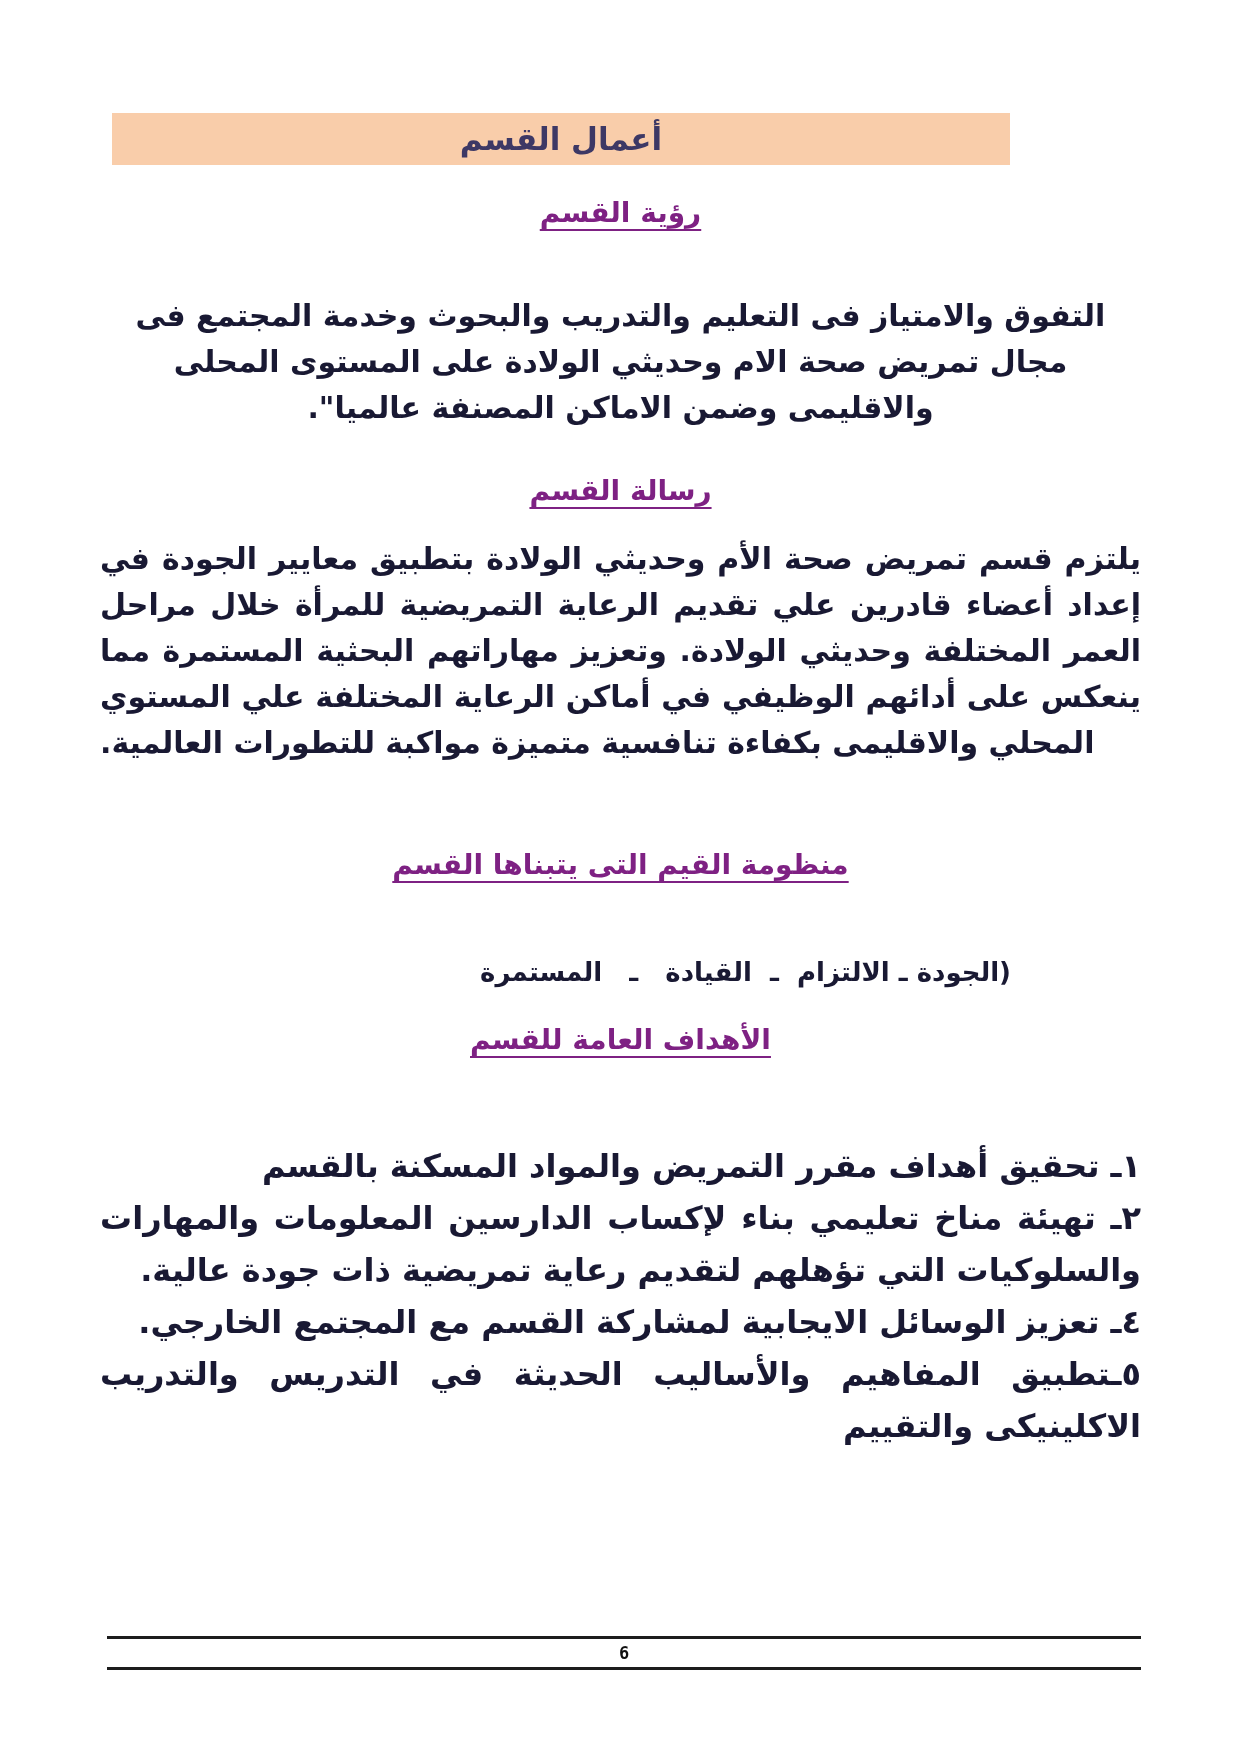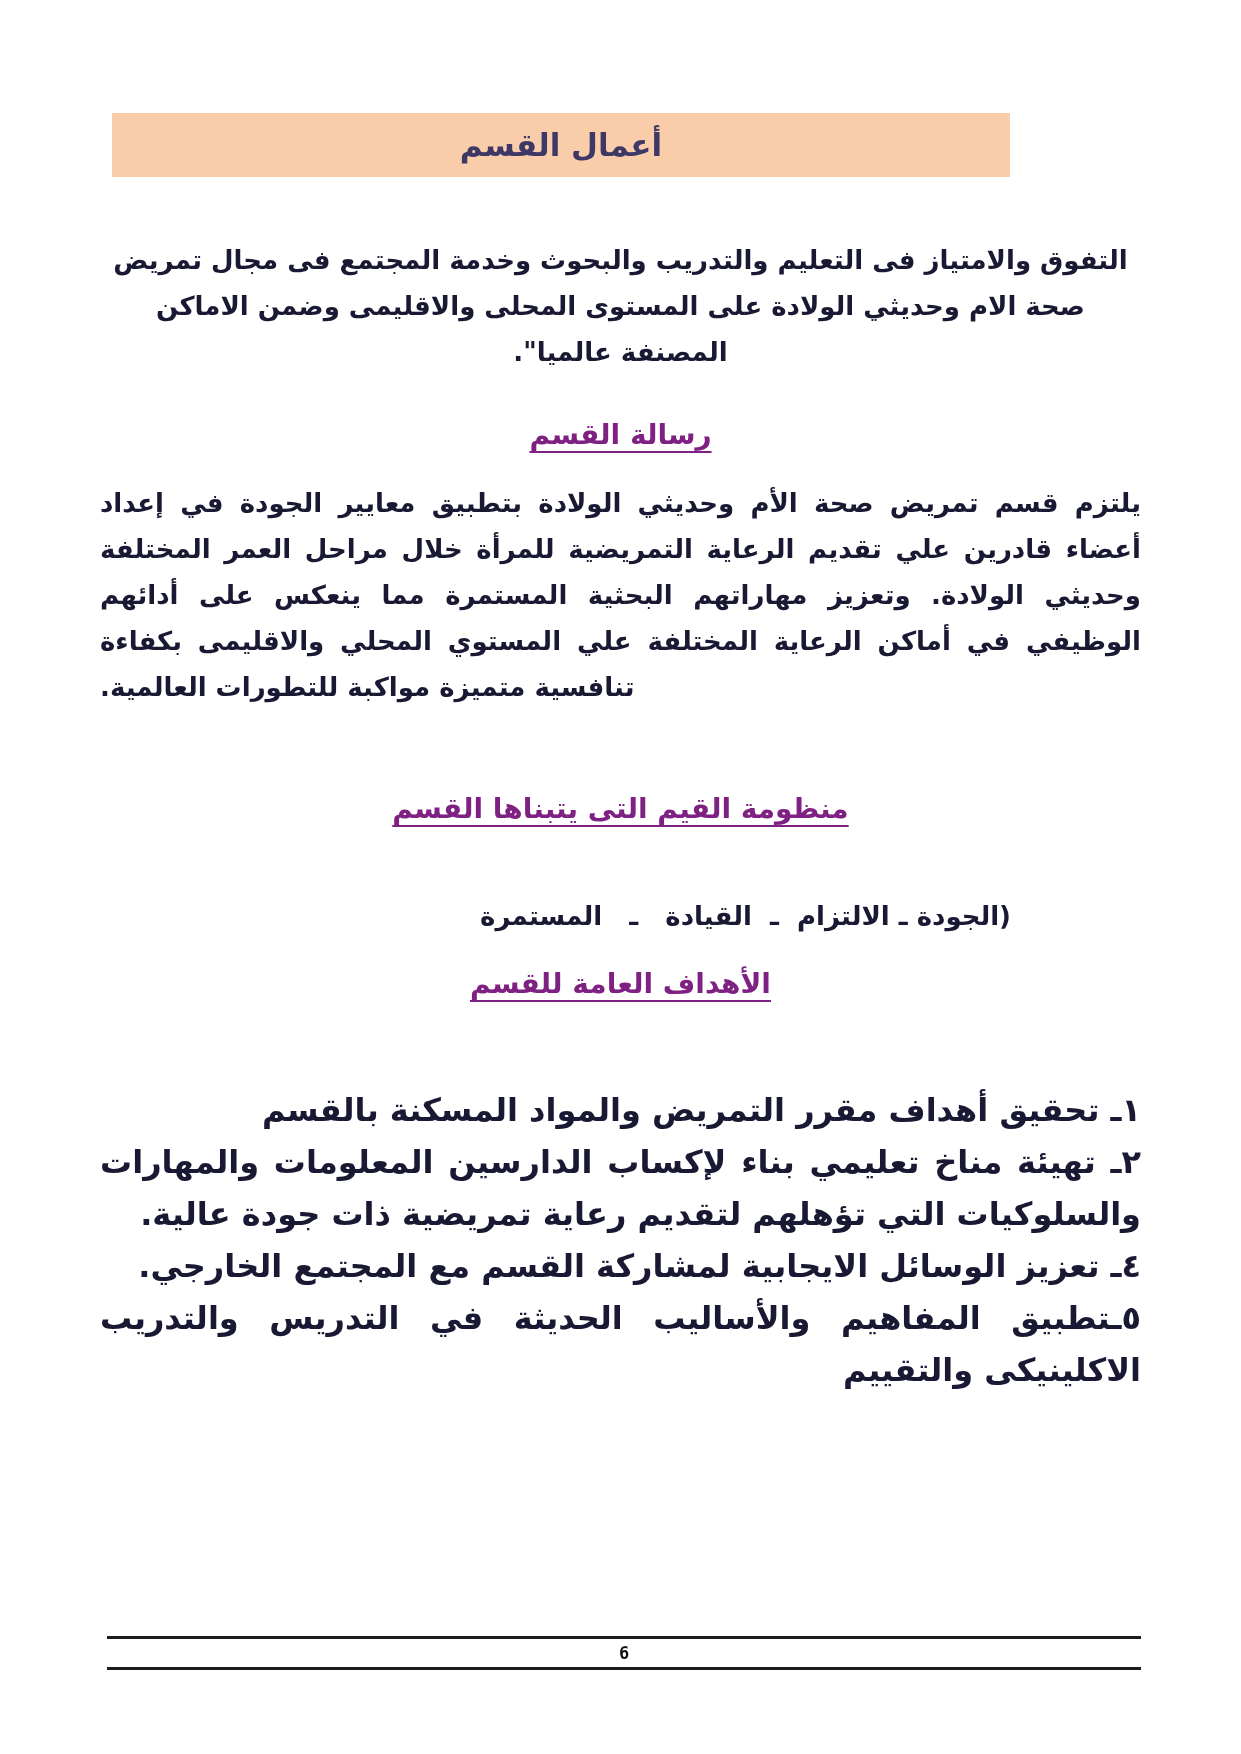--- a/index.html
+++ b/index.html
@@ -7,21 +7,21 @@
     position:relative;
     width:1241px;height:1754px;
     background:#ffffff;
     font-family:"DejaVu Sans", sans-serif;
     direction:rtl;
     overflow:hidden;
     color:#191933;
   }
   
   .banner{
-    height:64px;
+    height:52px;
     margin:113px 231px 0 112px;
     background:#F9CDAA;
     display:flex;align-items:center;justify-content:center;
   }
   .banner-title{
     font-size:31px;font-weight:bold;color:#3D3865;
   }
   
   .section-heading{
     margin:0 100px;
@@ -33,21 +33,21 @@
     text-underline-offset:7px;
     line-height:40px;
   }
   .h-vision{margin-top:28px;}
   .h-mission{margin-top:40px;}
   .h-values{margin-top:79px;text-align:center;}
   .h-objectives{margin-top:25px;}
   
   .body-text{
     margin:0 100px;
-    font-size:26px;font-weight:bold;color:#191933;
+    font-size:30px;font-weight:bold;color:#191933;
     line-height:46px;
   }
   .vision-paragraph{
     margin-top:60px;
     text-align:center;
   }
   .mission-paragraph{
     margin-top:25px;
     text-align:justify;
     text-align-last:left;
@@ -86,20 +86,21 @@
 </style>
 </head>
 <body>
 
 <div class="page">
 
   <div class="banner">
     <span class="banner-title">أعمال القسم</span>
   </div>
 
+  <h2 class="section-heading h-vision">رؤية القسم</h2>
   <p class="body-text vision-paragraph">التفوق والامتياز فى التعليم والتدريب والبحوث وخدمة المجتمع  فى مجال تمريض صحة الام وحديثي الولادة على المستوى المحلى والاقليمى وضمن الاماكن المصنفة عالميا".</p>
 
   <h2 class="section-heading h-mission">رسالة القسم</h2>
   <p class="body-text mission-paragraph">يلتزم قسم تمريض صحة الأم وحديثي الولادة بتطبيق معايير الجودة في إعداد  أعضاء قادرين علي تقديم الرعاية  التمريضية للمرأة  خلال مراحل العمر المختلفة وحديثي الولادة. وتعزيز مهاراتهم البحثية المستمرة مما ينعكس على أدائهم الوظيفي في أماكن الرعاية المختلفة علي المستوي المحلي والاقليمى بكفاءة تنافسية متميزة مواكبة للتطورات العالمية.</p>
 
   <h2 class="section-heading h-values">منظومة القيم التى يتبناها القسم</h2>
   <div class="values-block">
     <div class="values-line">(الجودة ـ الالتزام  ـ  القيادة   ـ   المستمرة</div>
   </div>
 

